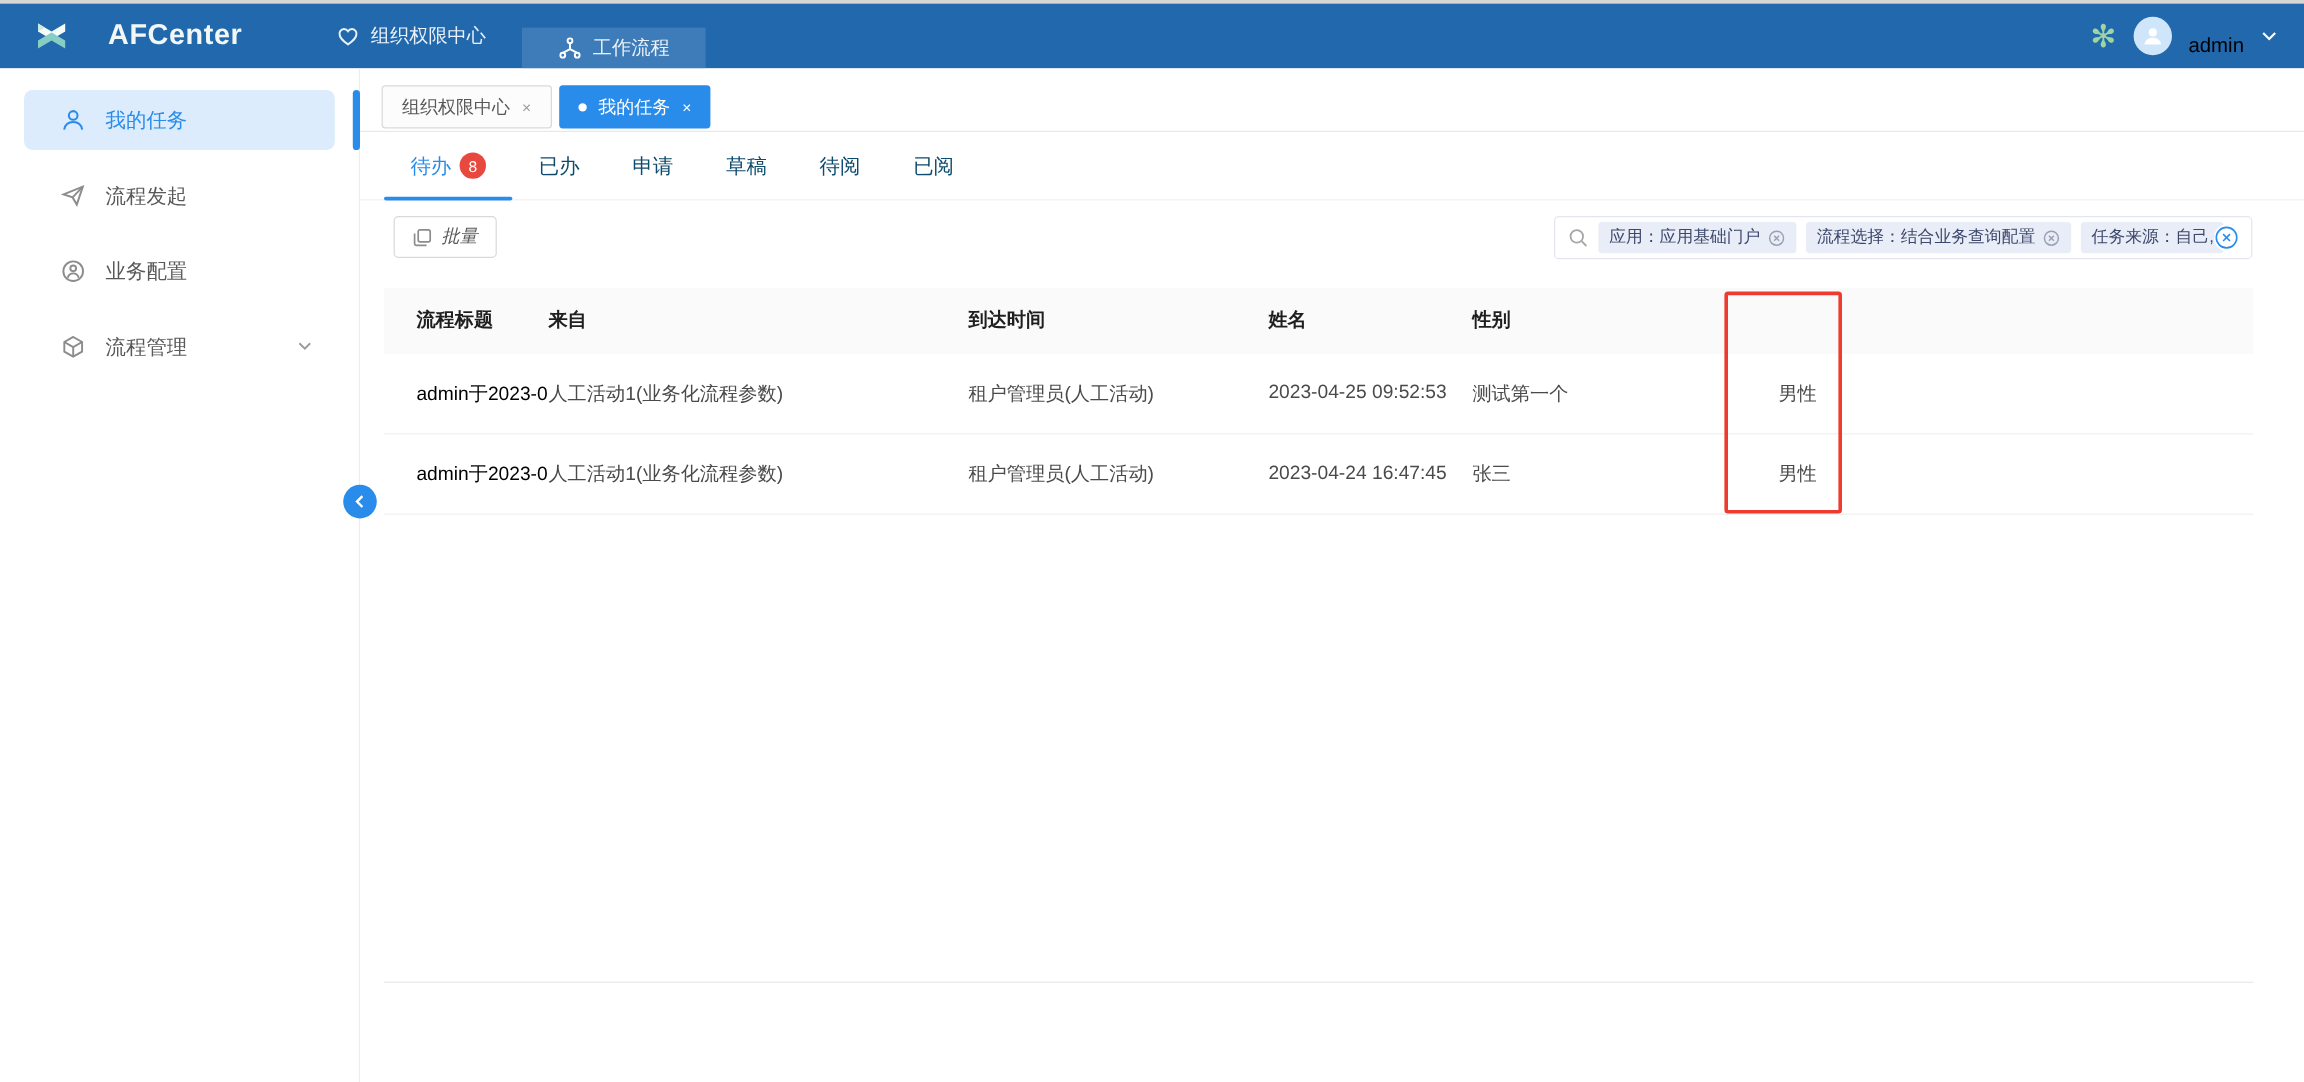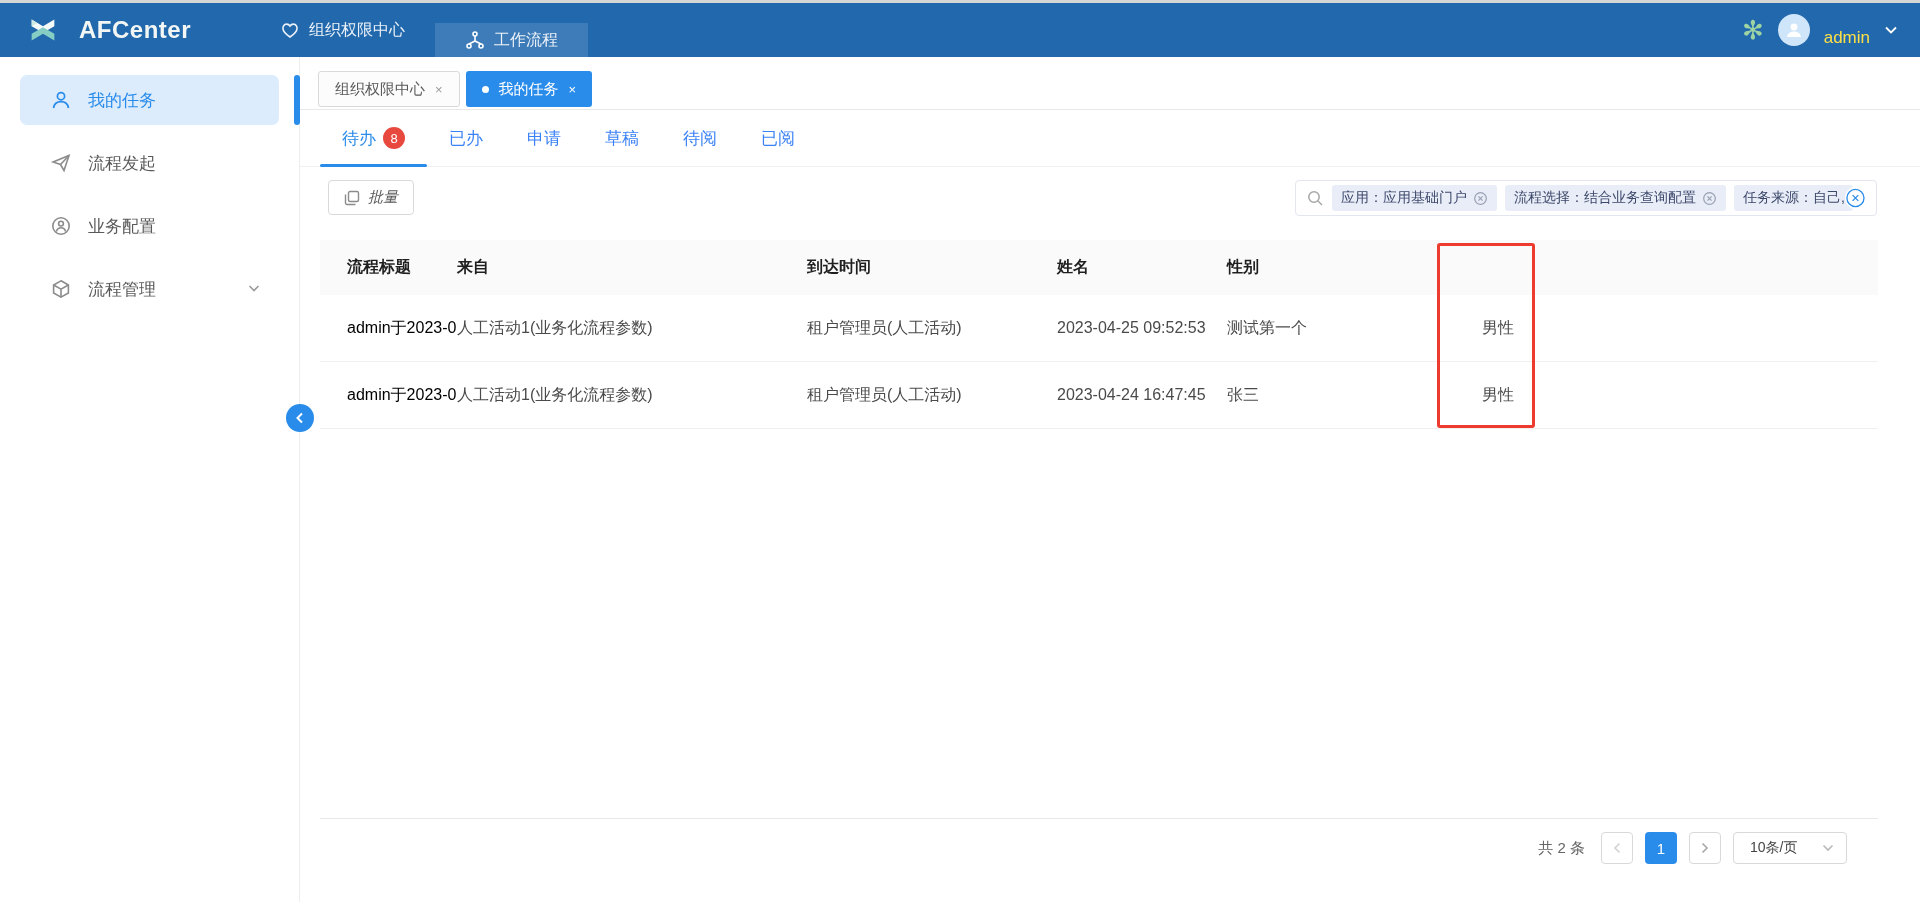--- a/index.html
+++ b/index.html
@@ -9,34 +9,34 @@
     background:#fff; color:#333; position:relative; overflow:hidden;
   }
   svg { display:block; }
 
   
   .top-strip { position:absolute; left:0; top:0; width:100%; height:3px; background:#d6d6d6; }
   .navbar {
     position:absolute; left:0; top:3px; width:100%; height:54px;
     background:#2268ac; display:flex; align-items:stretch; color:#fff;
   }
-  .brand { display:flex; align-items:center; gap:19px; padding:0 26px; width:250px; }
+  .brand { display:flex; align-items:center; gap:30px; padding:0 26px; width:250px; }
   .brand-title { font-size:24px; font-weight:bold; letter-spacing:.5px; color:#f2f7f5; }
   .nav-item {
     display:flex; align-items:center; gap:9px; padding:0 30px;
     font-size:16px; color:#eaf1f8; cursor:pointer;
   }
   .nav-item.active { background:#3d7cb8;margin-top:20px; }
   .nav-right { position:absolute; right:22px; top:0; height:54px; display:flex; align-items:center; gap:14px; }
   .gpt-glyph { font-size:26px; color:#9ed4a4; line-height:1; }
   .avatar {
     width:32px; height:32px; border-radius:50%; background:#cfe5fa;
     display:flex; align-items:center; justify-content:center;
   }
-  .nav-user { font-size:17px; color:#fde047;margin-top:16px; }
+  .nav-user { font-size:17px; color:#000000;margin-top:16px; }
 
   
   .sidebar {
     position:absolute; left:0; top:57px; width:300px; bottom:0;
     background:#fff; border-right:1px solid #ededed; padding-top:18px;
   }
   .side-item {
     height:50px; margin:0 20px 13px 20px; border-radius:7px;
     display:flex; align-items:center; gap:16px; padding:0 0 0 30px;
     font-size:17px; color:#595959; cursor:pointer; position:relative;
@@ -69,21 +69,21 @@
   .doc-tab.plain .tab-close { color:#9a9a9a; }
   .doc-tab.active { background:#2a8cea; color:#fff; }
   .doc-tab.active .tab-close { color:#fff; }
   .tab-dot { width:7px; height:7px; border-radius:50%; background:#fff; }
   .tab-close { font-size:13px; line-height:1; }
 
   
   .sub-tabs { position:absolute; left:0; top:53px; right:0; height:57px;
     display:flex; align-items:stretch; padding-left:20px; border-bottom:1px solid #f0f0f0; }
   .sub-tab {
-    display:flex; align-items:center; gap:7px; padding:0 22px; font-size:17px; color:#3b82f6;
+    display:flex; align-items:center; gap:7px; padding:0 22px; font-size:17px; color:#0c4a6e;
     cursor:pointer; position:relative;
   }
   .sub-tab.active { color:#2a8cea; }
   .sub-tab.active::after {
     content:""; position:absolute; left:0; right:0; bottom:-1px; height:3px;
     background:#2a8cea; border-radius:2px;
   }
   .badge {
     min-width:22px; height:22px; border-radius:11px; background:#e8493f; color:#fff;
     font-size:13px; display:flex; align-items:center; justify-content:center; padding:0 5px;
@@ -359,34 +359,14 @@
       <span>租户管理员(人工活动)</span>
       <span>2023-04-24 16:47:45</span>
       <span>张三</span>
       <span>男性</span>
     </div>
   </div>
 
   <div class="red-box"></div>
 
   <div class="footer-divider"></div>
-  <div class="pagination">
-    <span class="total-text">共 2 条</span>
-    <button class="page-btn">
-      <svg width="10" height="12" viewBox="0 0 10 12" fill="none" stroke="#d2d2d2" stroke-width="1.6">
-        <path d="M7.5 1.5 L3 6 L7.5 10.5"></path>
-      </svg>
-    </button>
-    <span class="page-current">1</span>
-    <button class="page-btn">
-      <svg width="10" height="12" viewBox="0 0 10 12" fill="none" stroke="#a8a8a8" stroke-width="1.6">
-        <path d="M2.5 1.5 L7 6 L2.5 10.5"></path>
-      </svg>
-    </button>
-    <div class="page-size">
-      <span>10条/页</span>
-      <svg width="12" height="8" viewBox="0 0 12 8" fill="none" stroke="#b9b9b9" stroke-width="1.6">
-        <path d="M1.5 1.5 L6 6 L10.5 1.5"></path>
-      </svg>
-    </div>
-  </div>
 
 </main>
 
 </body></html>

